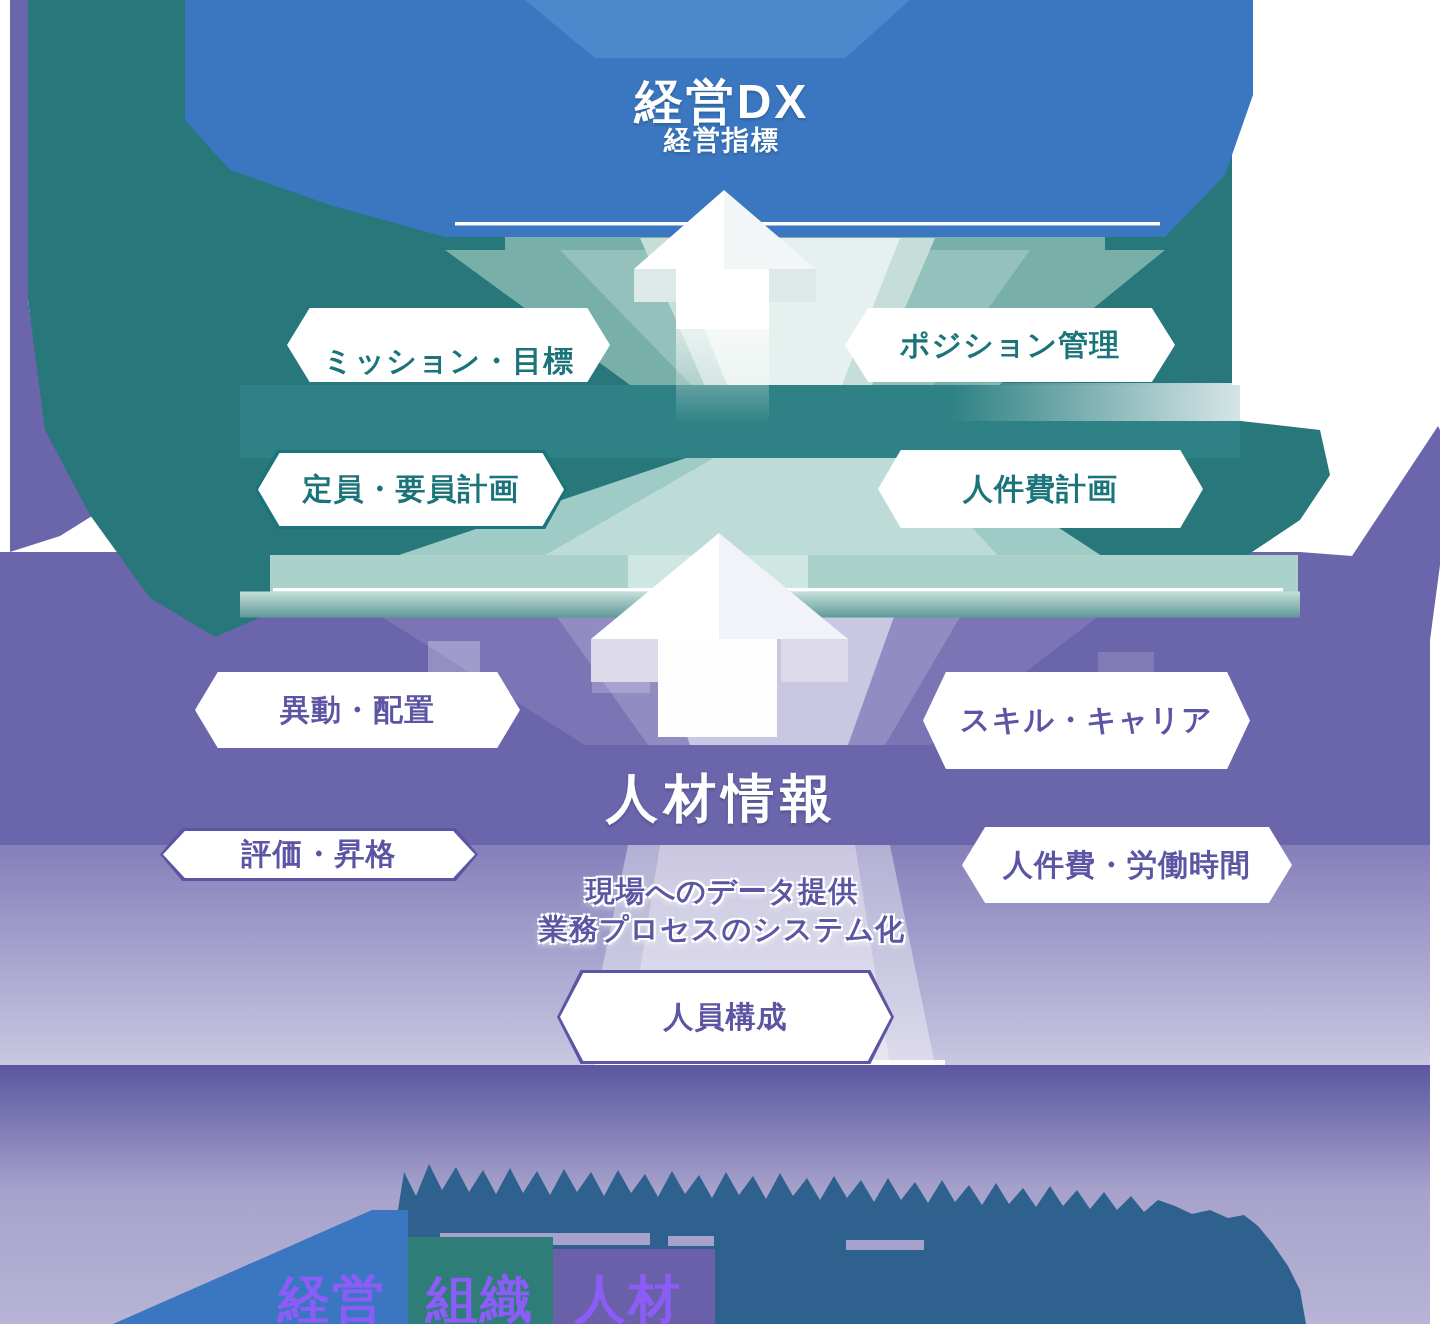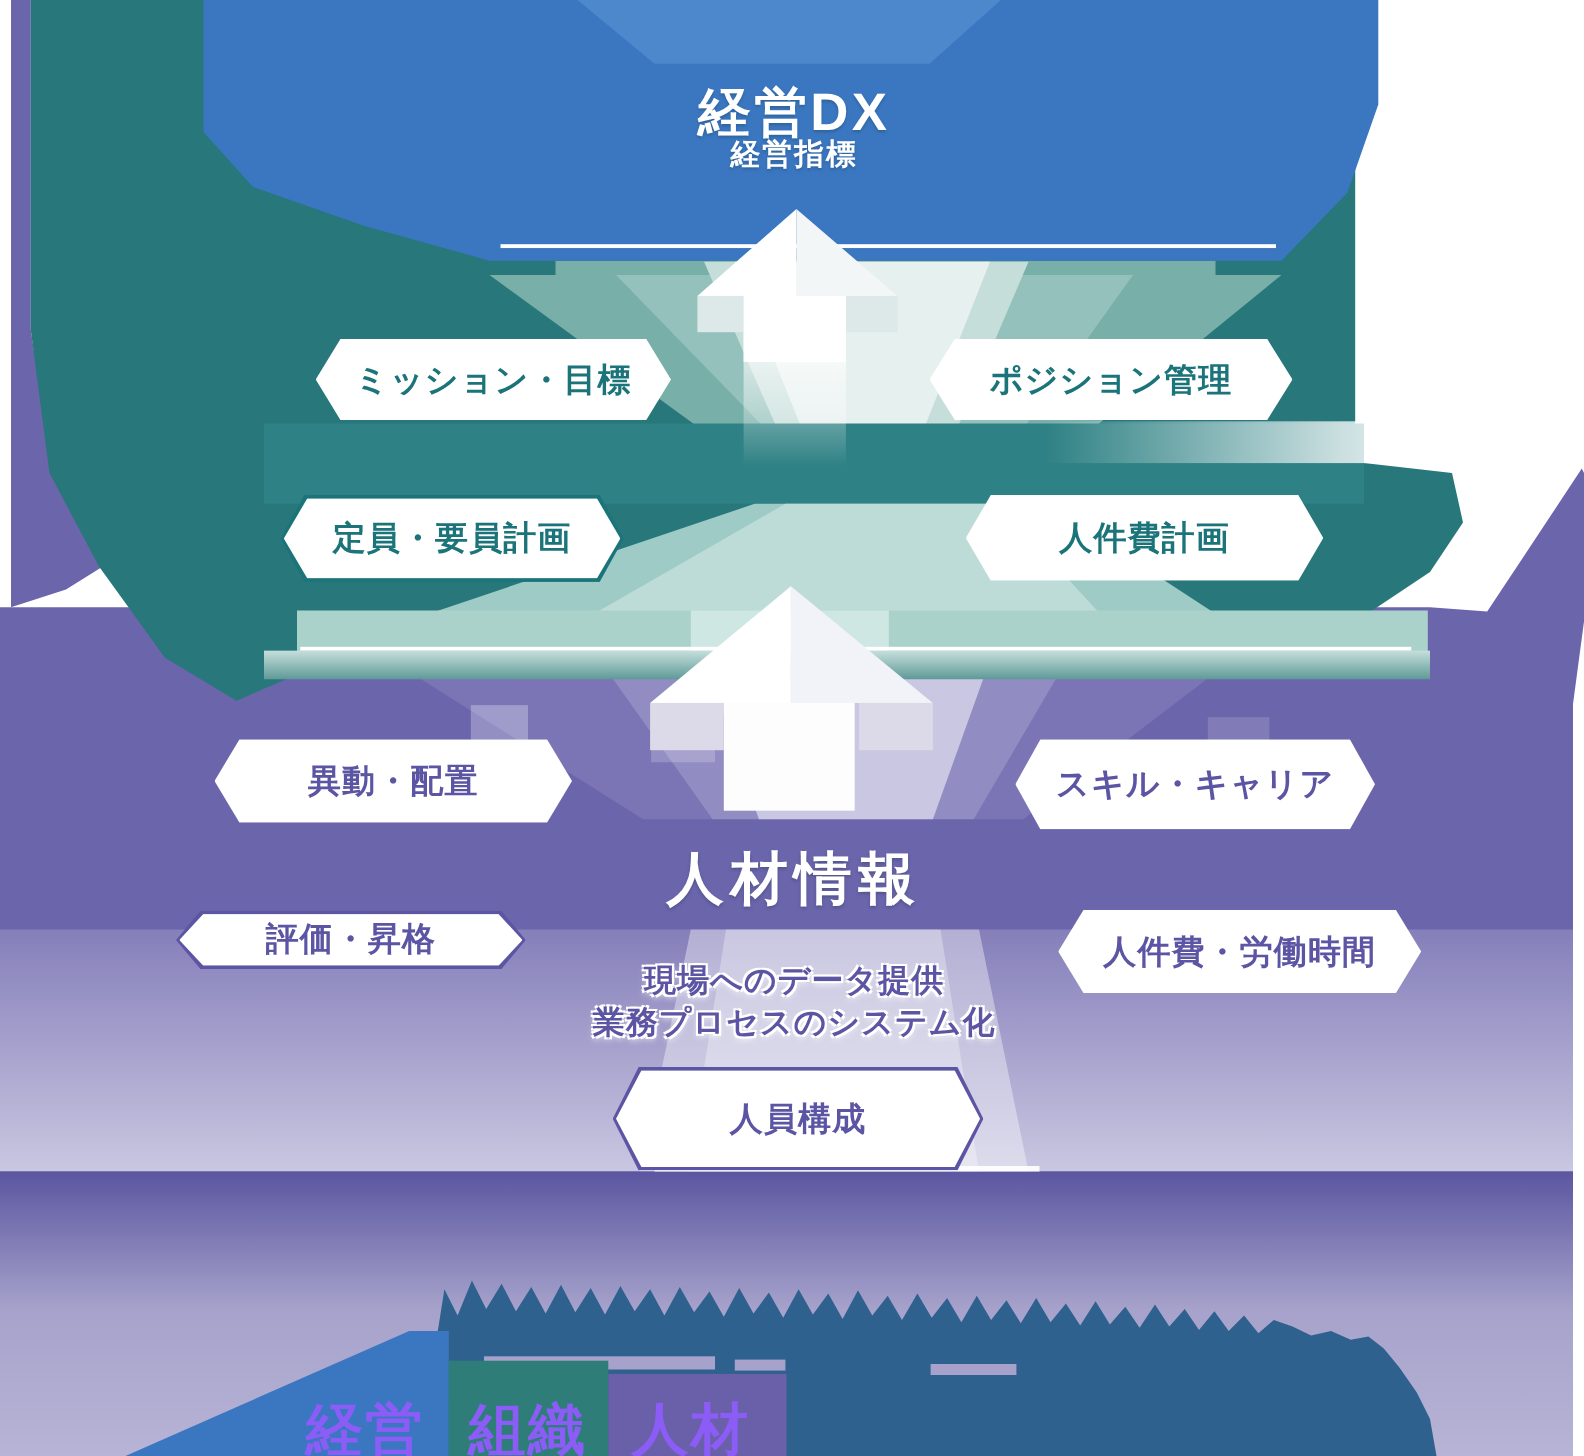--- a/index.html
+++ b/index.html
@@ -142,21 +142,21 @@
 
   <div class="txt band-title" style="left:422px;top:70px;width:600px;font-size:48px;letter-spacing:3px;">経営DX</div>
   <div class="txt band-title" style="left:422px;top:122px;width:600px;font-size:27px;letter-spacing:2px;">経営指標</div>
 
 
   <div class="txt band-title" style="left:422px;top:764px;width:600px;font-size:52px;letter-spacing:6px;">人材情報</div>
 
   <div class="txt note" style="left:422px;top:872px;width:600px;font-size:29px;letter-spacing:1px;">現場へのデータ提供</div>
   <div class="txt note" style="left:422px;top:910px;width:600px;font-size:29px;letter-spacing:1px;">業務プロセスのシステム化</div>
 
-  <div class="hex t-teal" style="left:287px;top:308px;width:323px;height:74px;">
+  <div class="hex t-teal" style="left:287px;top:308px;width:323px;height:74px;align-items:flex-end;">
     <div class="shape"></div>
     <span class="lbl">ミッション・目標</span>
   </div>
   <div class="hex t-teal" style="left:845px;top:308px;width:330px;height:74px;">
     <div class="shape"></div>
     <span class="lbl">ポジション管理</span>
   </div>
   <div class="hex t-teal b-teal" style="left:255px;top:450px;width:312px;height:79px;">
     <div class="shape"></div>
     <div class="inner"></div>
@@ -164,21 +164,21 @@
   </div>
   <div class="hex t-teal" style="left:878px;top:450px;width:325px;height:78px;">
     <div class="shape"></div>
     <span class="lbl">人件費計画</span>
   </div>
 
   <div class="hex t-purple" style="left:195px;top:672px;width:325px;height:76px;">
     <div class="shape"></div>
     <span class="lbl">異動・配置</span>
   </div>
-  <div class="hex t-purple" style="left:923px;top:672px;width:327px;height:82px;">
+  <div class="hex t-purple" style="left:923px;top:672px;width:327px;height:97px;">
     <div class="shape"></div>
     <span class="lbl">スキル・キャリア</span>
   </div>
   <div class="hex t-purple b-purple" style="left:160px;top:828px;width:318px;height:53px;">
     <div class="shape"></div>
     <div class="inner"></div>
     <span class="lbl">評価・昇格</span>
   </div>
   <div class="hex t-purple" style="left:962px;top:827px;width:330px;height:76px;">
     <div class="shape"></div>

